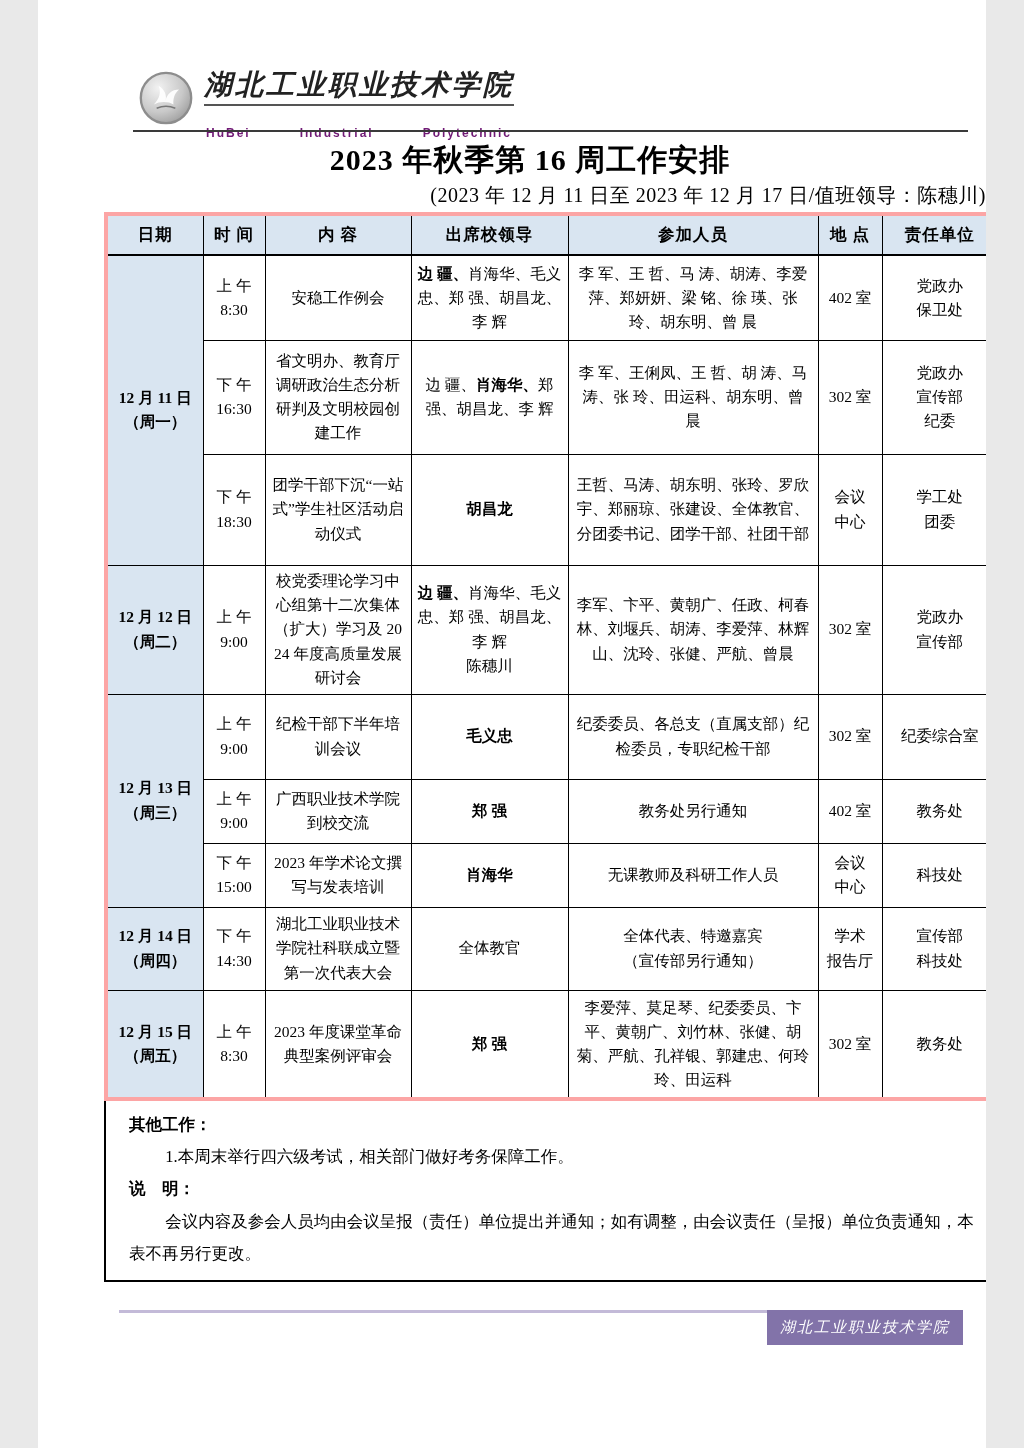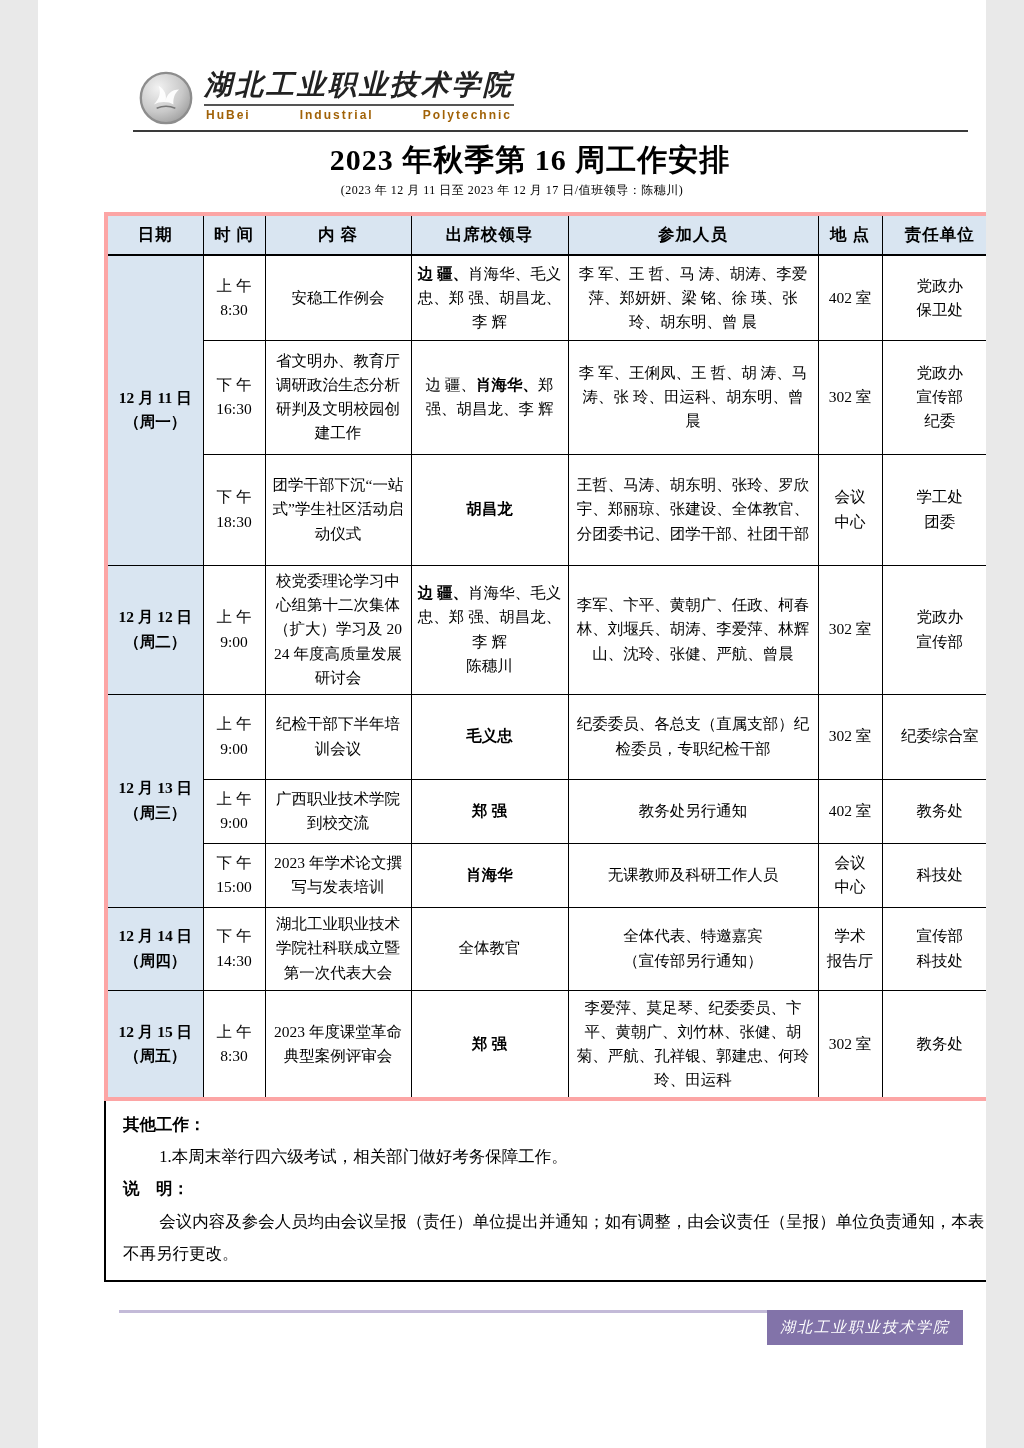--- a/index.html
+++ b/index.html
@@ -16,34 +16,34 @@
   .logo-row{position:absolute;left:100px;top:70px;display:flex;align-items:flex-start;gap:10px;}
   .emblem{width:56px;height:56px;flex:0 0 auto;}
   .logo-text{display:flex;flex-direction:column;}
   .logo-zh{
     font-size:28px;font-weight:bold;letter-spacing:3px;
     font-style:italic;
     border-bottom:2px solid #555;
     padding-bottom:3px;line-height:1.1;color:#222;
   }
   .logo-en{
-    margin-top:2px;
+    margin-top:20px;
     font-family:"Liberation Sans","DejaVu Sans",sans-serif;
-    font-size:12px;font-weight:bold;color:#a16207;
+    font-size:12px;font-weight:bold;color:#701a75;
     letter-spacing:2px;
     display:flex;justify-content:space-between;padding:0 2px;
   }
   .header-rule{position:absolute;left:95px;top:130px;width:835px;height:2px;background:#3a3a3a;}
   .page-title{
     position:absolute;left:18px;top:140px;width:100%;
     text-align:center;font-size:30px;font-weight:bold;margin:0;letter-spacing:1px;
   }
   .page-subtitle{
     position:absolute;left:0;top:182px;width:100%;
-    text-align:center;font-size:12px;letter-spacing:0.5px;
+    text-align:right;font-size:20px;letter-spacing:0.5px;
   }
   
   .content{position:absolute;left:66px;top:212px;width:893px;}
   table.schedule{
     width:893px;border-collapse:collapse;table-layout:fixed;
     border:4px solid #fca5a5;
   }
   table.schedule th,table.schedule td{
     border:1px solid #000;
     text-align:center;vertical-align:middle;
@@ -68,21 +68,21 @@
   tbody tr:nth-child(8){height:83px;margin-left:40px;}
   tbody tr:nth-child(9){height:109px;}
   td.date-cell{
     background:#d9e5f1;font-weight:bold;font-size:16px;
     border-bottom:2px solid #000;
   }
   td.leaders-cell .b{font-weight:bold;}
   
   .notes{
     border:2px solid #000;border-top:none;
-    padding:8px 10px 10px 17px;
+    padding:8px 10px 10px 23px;
     font-size:16.5px;line-height:1.95;
   }
   .notes-title{font-weight:bold;}
   .notes-item{margin-left:2.2em;}
   .notes-body{text-indent:2.2em;}
   
   .footer-line{position:absolute;left:81px;top:1310px;width:648px;height:3px;background:#c3bad8;}
   .footer-badge{
     position:absolute;left:729px;top:1310px;width:196px;height:35px;
     background:#8273a9;color:#fff;

